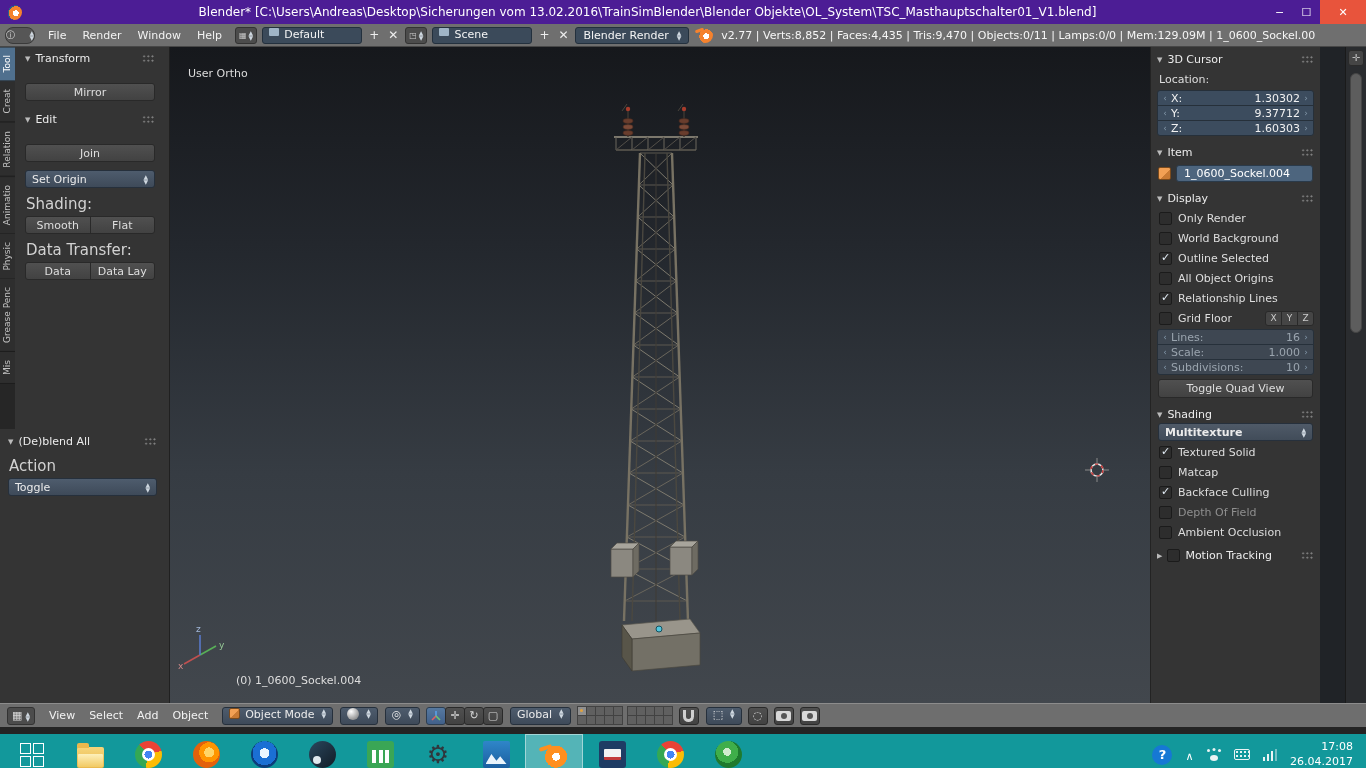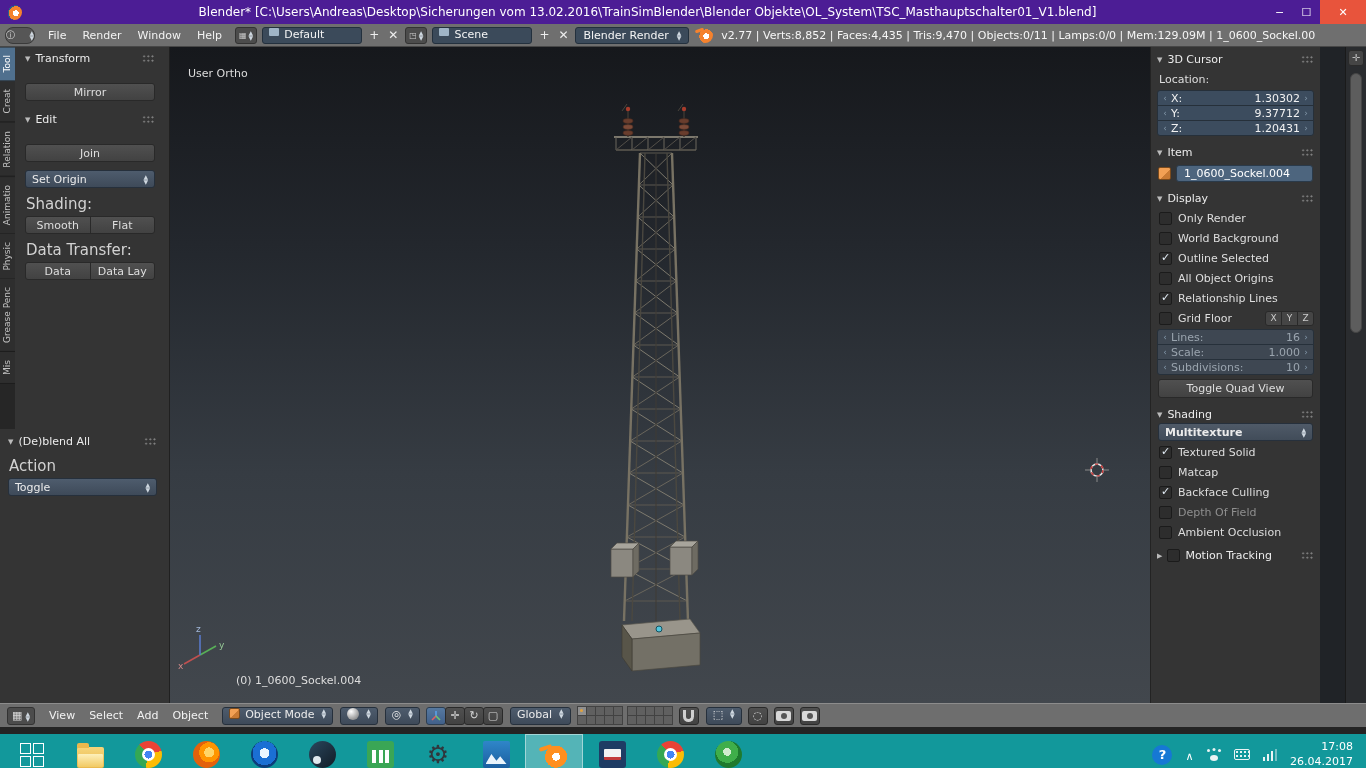--- a/index.html
+++ b/index.html
@@ -446,21 +446,21 @@
           </div>
           <div class="nfield">
             <span class="arr">‹</span>
             <span class="flabel">Y:</span>
             <span class="fval">9.37712</span>
             <span class="arr">›</span>
           </div>
           <div class="nfield">
             <span class="arr">‹</span>
             <span class="flabel">Z:</span>
-            <span class="fval">1.20431</span>
+            <span class="fval">1.60303</span>
             <span class="arr">›</span>
           </div>
         </div>
       <div class="sp8"></div>
       <div class="panel-header">
         <span class="tri">▼</span>
         <span>Item</span>
         <span class="grip"></span>
       </div>
       <div class="item-row">

